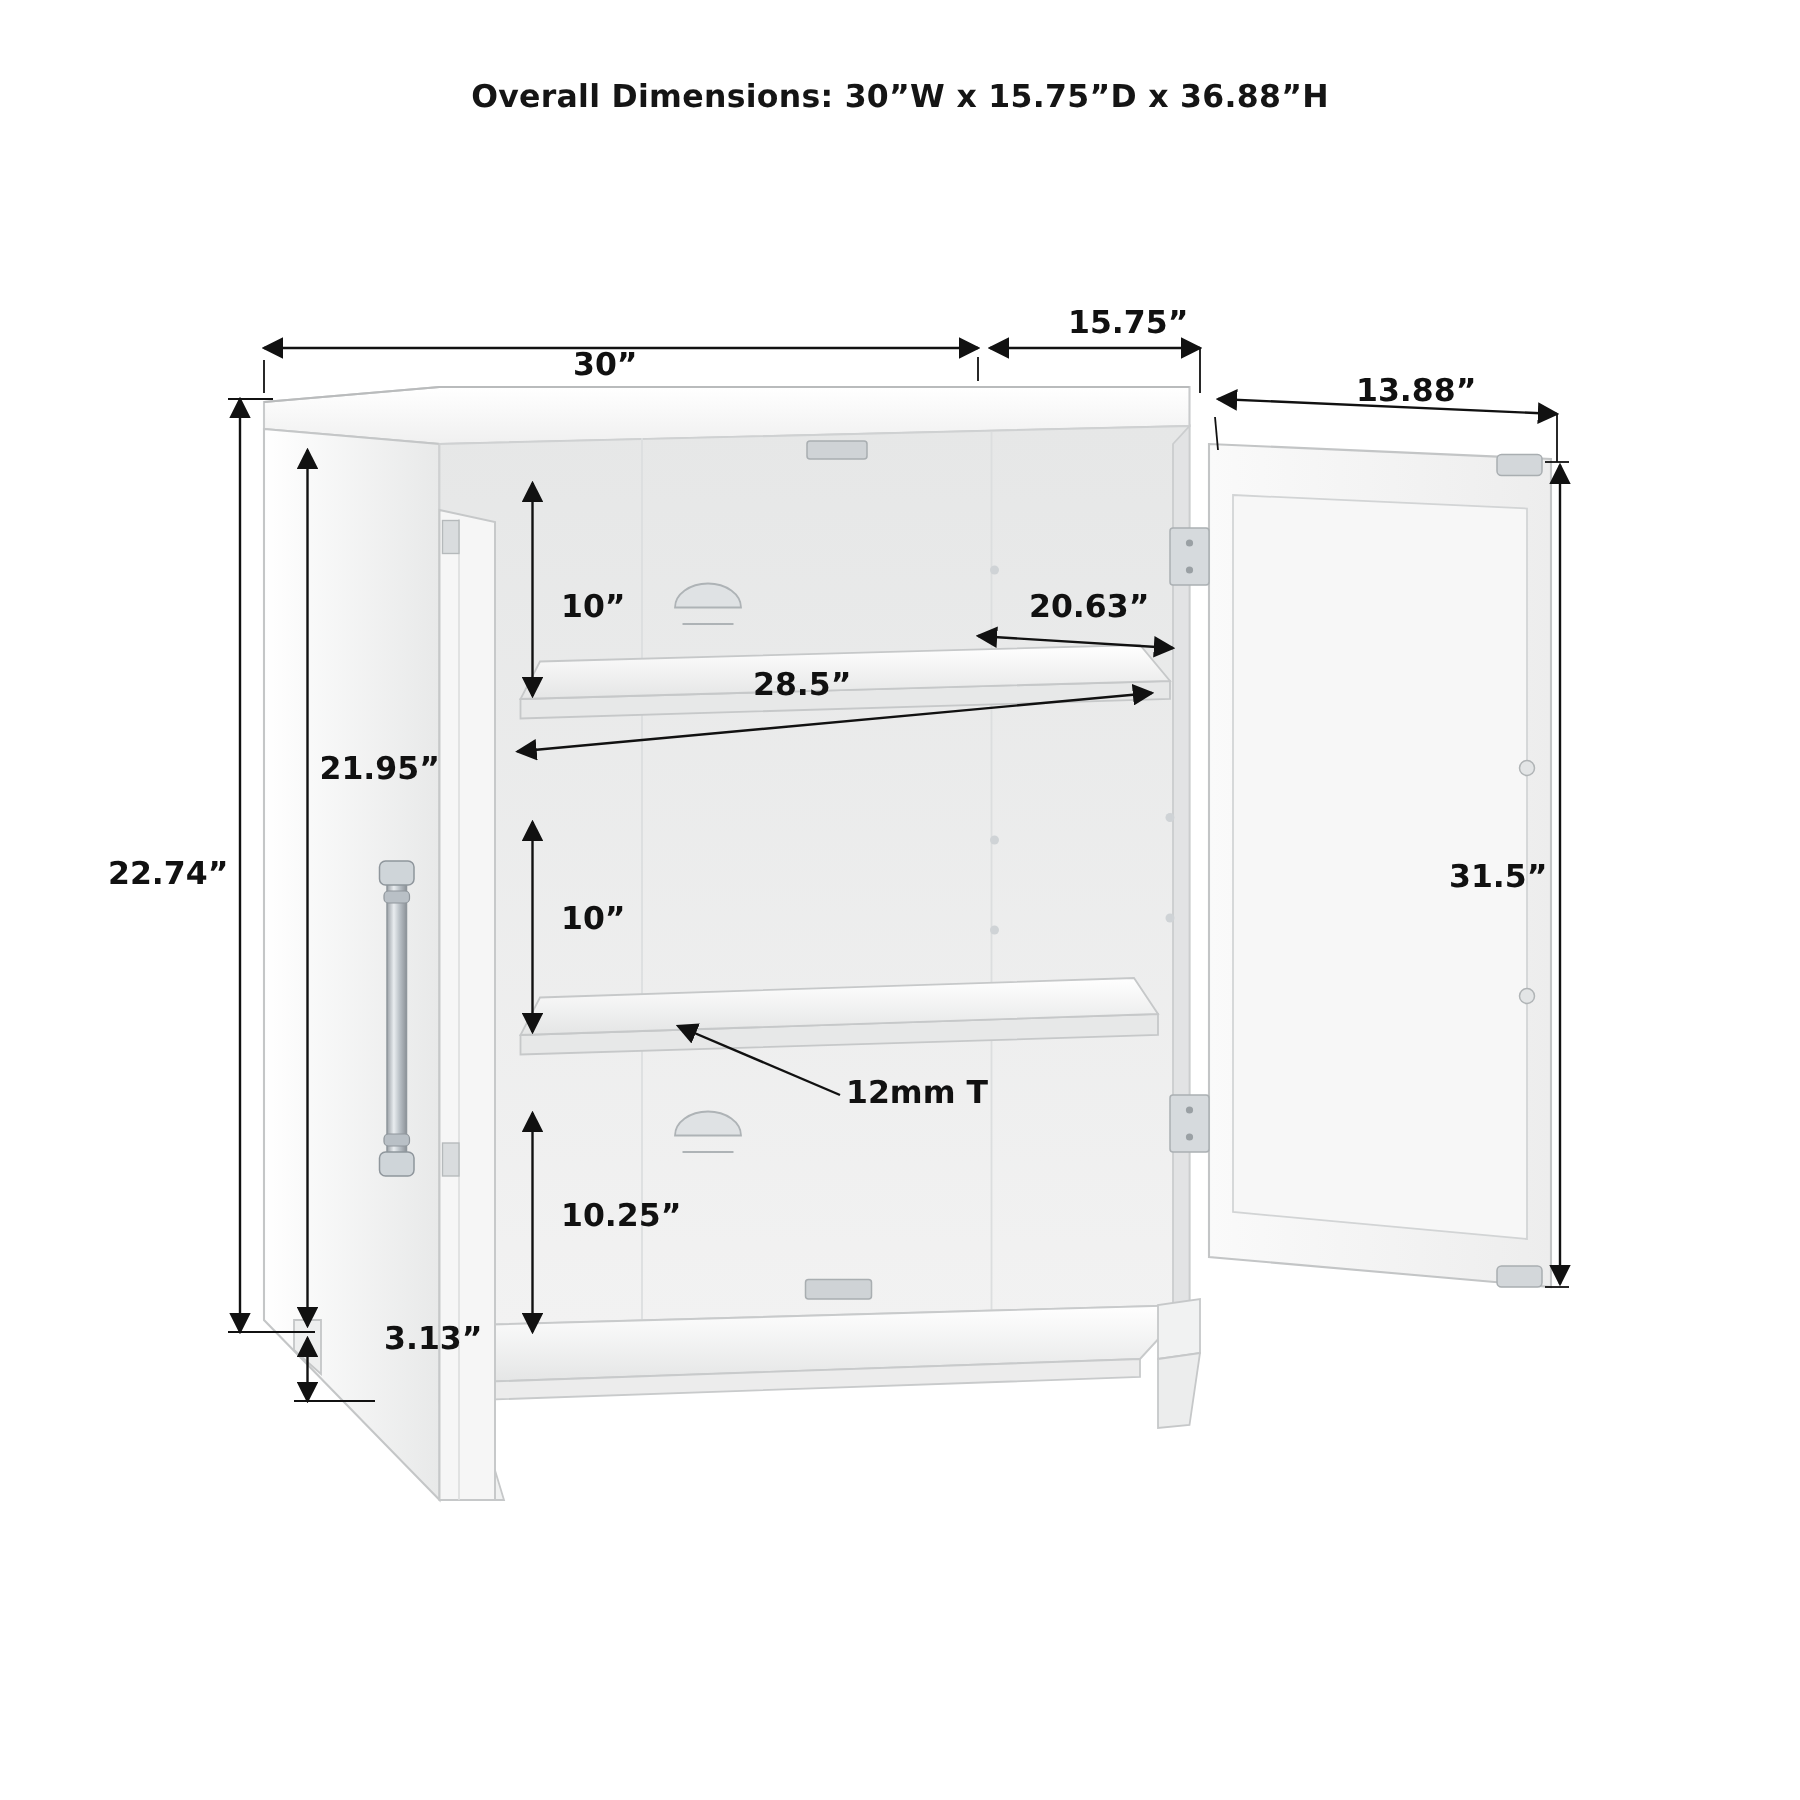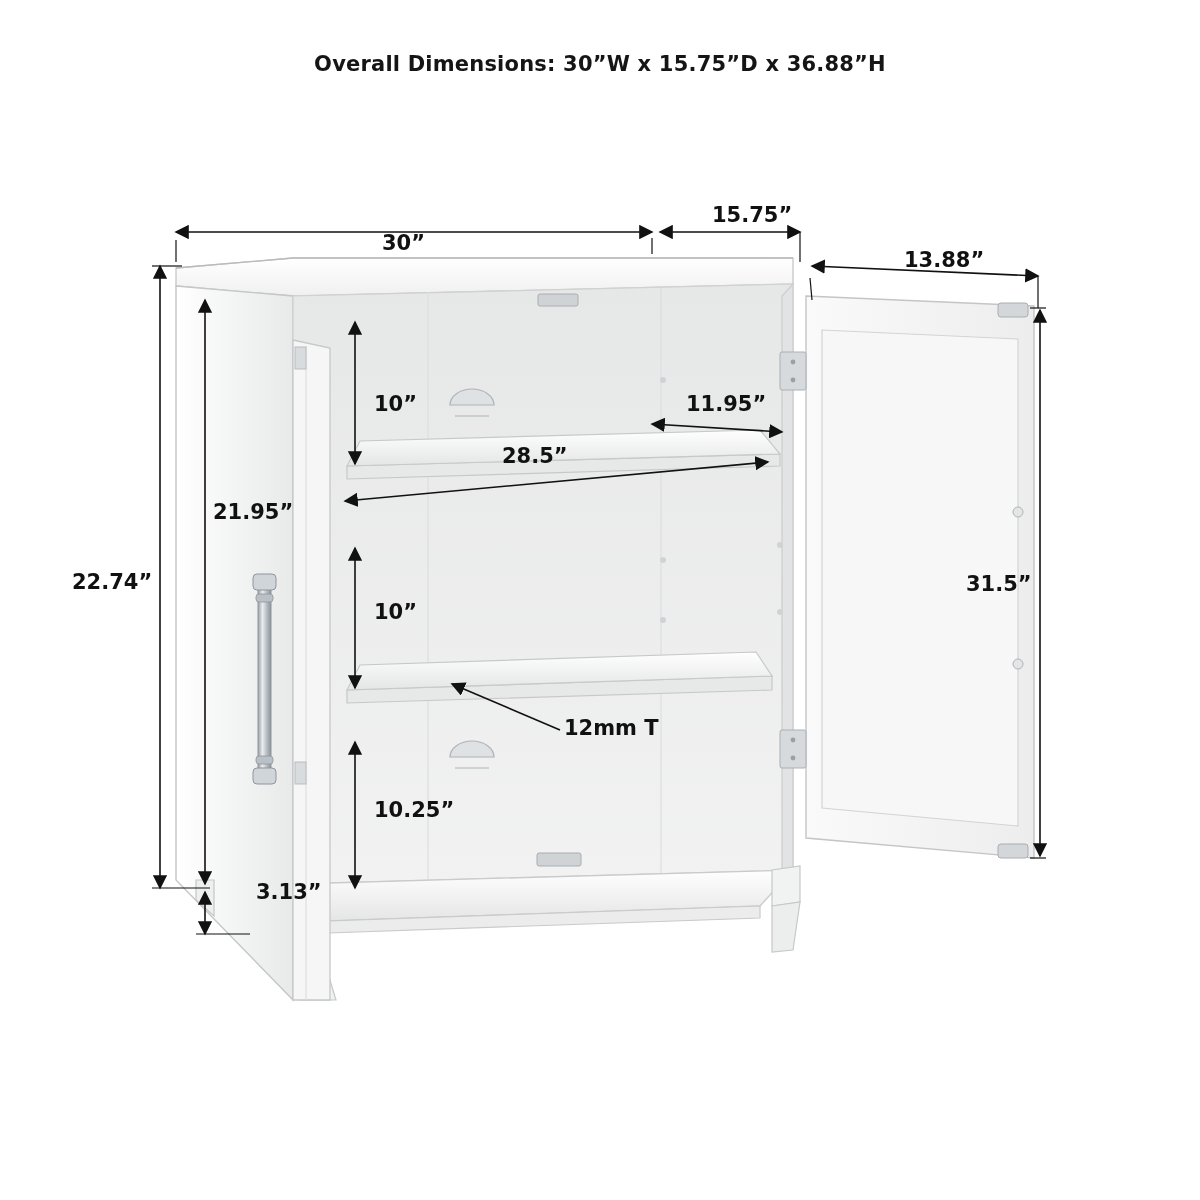--- a/index.html
+++ b/index.html
@@ -189,17 +189,17 @@
   <div class="dimlabel" style="left:382px;top:203px;margin-top:28px;">30”</div>
   <div class="dimlabel" style="left:712px;top:203px;">15.75”</div>
   <div class="dimlabel" style="left:904px;top:248px;">13.88”</div>
   <div class="dimlabel" style="left:966px;top:572px;">31.5”</div>
   <div class="dimlabel" style="left:374px;top:392px;">10”</div>
   <div class="dimlabel" style="left:374px;top:600px;">10”</div>
   <div class="dimlabel" style="left:374px;top:798px;">10.25”</div>
   <div class="dimlabel" style="left:213px;top:500px;">21.95”</div>
   <div class="dimlabel" style="left:72px;top:570px;">22.74”</div>
   <div class="dimlabel" style="left:216px;top:880px;padding-left:40px;">3.13”</div>
-  <div class="dimlabel" style="left:686px;top:392px;">11.95”</div>
+  <div class="dimlabel" style="left:686px;top:392px;">20.63”</div>
   <div class="dimlabel" style="left:478px;top:444px;margin-left:24px;">28.5”</div>
   <div class="dimlabel" style="left:564px;top:716px;">12mm T</div>
 
 </div>
 
 </body></html>

